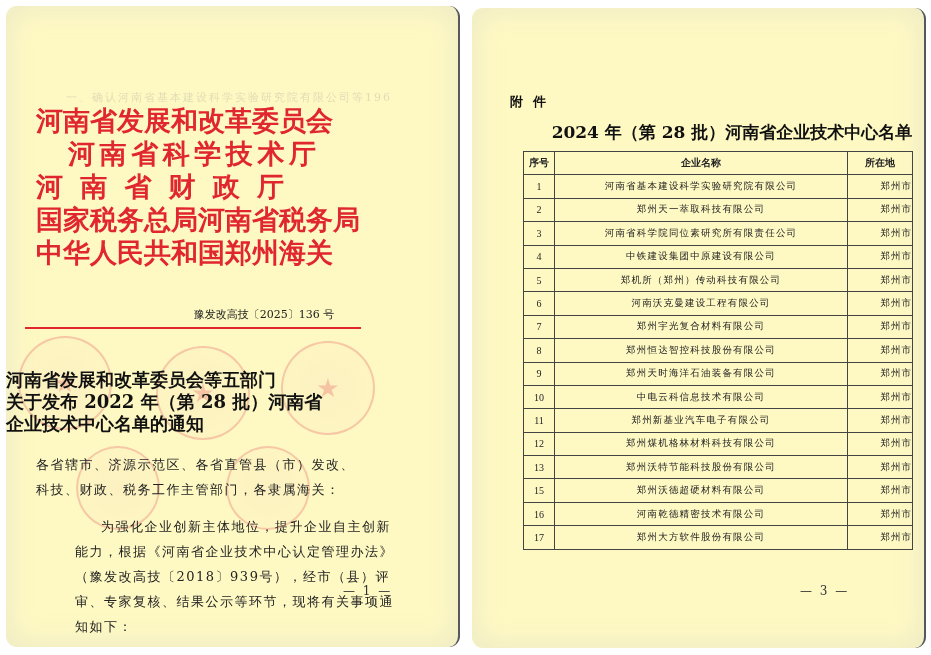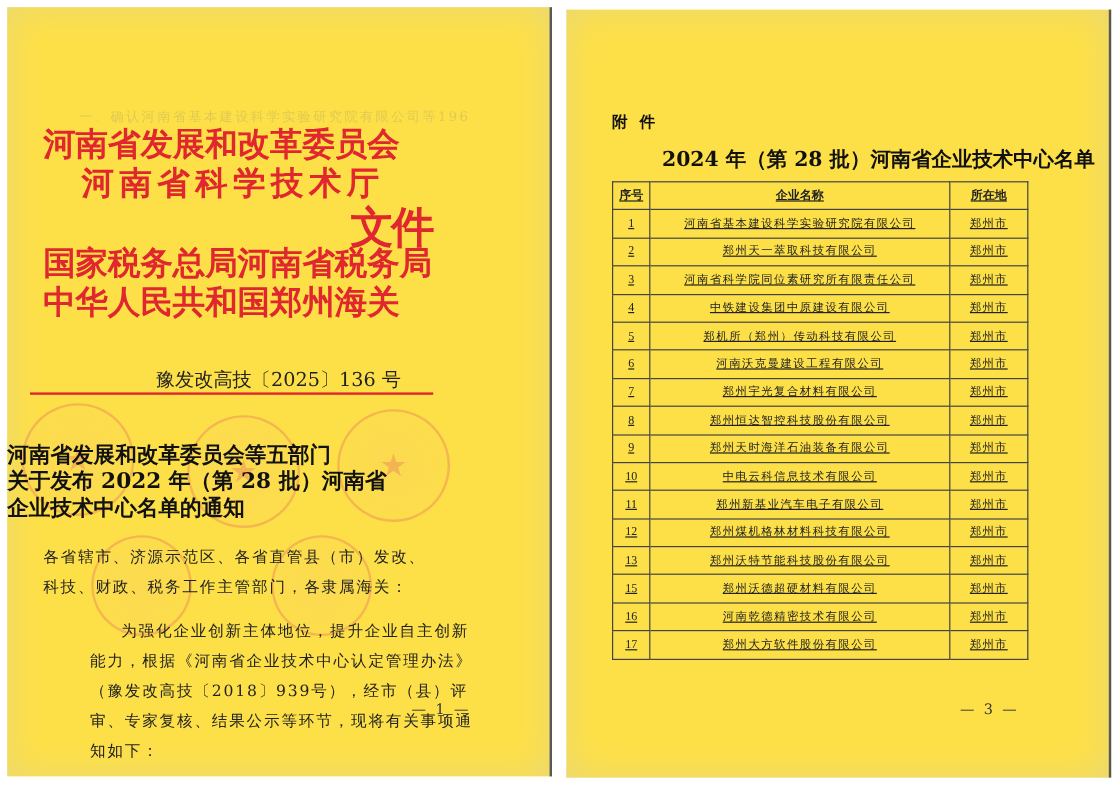--- a/index.html
+++ b/index.html
@@ -1,38 +1,39 @@
 <!DOCTYPE html>
 <html><head>
 <meta charset="utf-8">
 <style>
   html, body { margin: 0; padding: 0; }
   body {
     width: 931px; height: 655px; background: #ffffff; position: relative; overflow: hidden;
     font-family: "DejaVu Serif", "Liberation Serif", serif;
   }
   .page {
-    position: absolute; background: #fde047;
+    position: absolute; background: #fef9c3;
     box-shadow: inset 0 0 30px rgba(200,200,210,0.35);
+    border-radius: 11px;
   }
   #page-left { left: 6px; top: 6px; width: 452px; height: 641px; border-right: 2px solid #55595c; }
   #page-right { left: 472px; top: 8px; width: 452px; height: 640px; border-right: 2px solid #55595c; }
 
   .ghost { position: absolute; color: rgba(120,120,130,0.22); font-size: 11px; letter-spacing: 2px; white-space: nowrap; }
 
   .org-line {
     position: absolute; left: 30px; width: 248px; color: #e0262e; font-weight: bold;
     font-size: 27px; line-height: 30px; white-space: nowrap; text-align-last: justify; text-align: justify;
     font-family: "DejaVu Sans", "Liberation Sans", sans-serif;
   }
   .wenjian {
     position: absolute; left: 286px; top: 160px; color: #e0262e; font-size: 36px; font-weight: bold;
     font-family: "DejaVu Sans", "Liberation Sans", sans-serif; letter-spacing: -2px;
   }
-  .doc-number { position: absolute; left: 0; width: 452px; top: 301px; text-align: center; font-size: 16px; color: #222; }
+  .doc-number { position: absolute; left: 0; width: 516px; top: 301px; text-align: center; font-size: 11px; color: #222; }
   .red-rule { position: absolute; left: 19px; width: 336px; top: 321px; height: 2px; background: #e0262e; }
 
   .seal {
     position: absolute; border-radius: 50%; border: 2px solid rgba(225,80,90,0.28);
     background: radial-gradient(circle, rgba(240,170,175,0.10), rgba(240,170,175,0.02));
   }
   .seal .star { position: absolute; left: 50%; top: 50%; transform: translate(-50%,-50%); color: rgba(225,80,90,0.28); font-size: 26px; }
 
   .notice-title {
     position: absolute; left: 0; width: 400px; text-align: left; font-weight: bold; color: #111;
@@ -41,40 +42,40 @@
   .body-text {
     position: absolute; left: 30px; width: 330px; font-size: 13px; line-height: 25px; color: #222;
     letter-spacing: 1.5px;
   }
   .page-num { position: absolute; font-size: 12px; color: #333; letter-spacing: 2px; }
 
   .attach-label { position: absolute; left: 38px; top: 85px; font-size: 13px; font-weight: bold; color: #111; letter-spacing: 10px; font-family: "DejaVu Sans", "Liberation Sans", sans-serif; }
   .list-title { position: absolute; left: 0; width: 520px; top: 113px; text-align: center; font-size: 17px; color: #111; font-weight: bold; }
 
   table.list {
-    position: absolute; left: 38px; top: 143px; width: 347px; border-collapse: collapse;
-    border: 1.5px solid #333; font-size: 9.5px; color: #222; text-decoration: underline;
+    position: absolute; left: 51px; top: 143px; width: 390px; border-collapse: collapse;
+    border: 1.5px solid #333; font-size: 9.5px; color: #222;
   }
   table.list th, table.list td { border: 1px solid #444; height: 22.4px; padding: 0; text-align: center; }
   table.list th { font-weight: bold; font-family: "DejaVu Sans", "Liberation Sans", sans-serif; font-size: 10px; }
   table.list td.seq { width: 30px; font-family: "Liberation Serif", serif; font-size: 10px; }
   table.list td.name { letter-spacing: 1.2px; }
-  table.list td.loc { width: 64px; letter-spacing: 1px; }
+  table.list td.loc { width: 64px; letter-spacing: 1px; text-align: right; }
 </style>
 </head>
 <body>
 
 <div class="page" id="page-left">
   <div class="ghost" style="left:60px; top:84px;">一、确认河南省基本建设科学实验研究院有限公司等196</div>
 
   <div class="org-line" style="top:100px;">河南省发展和改革委员会</div>
   <div class="org-line" style="top:133px;margin-left:32px;">河南省科学技术厅</div>
+  <div class="org-line" style="top:166px;">河南省财政厅</div>
   <div class="org-line" style="top:199px;">国家税务总局河南省税务局</div>
   <div class="org-line" style="top:232px;">中华人民共和国郑州海关</div>
-  <div class="wenjian">文件</div>
 
   <div class="doc-number">豫发改高技〔2025〕136 号</div>
   <div class="red-rule"></div>
 
   <div class="seal" style="left:12px; top:330px; width:90px; height:90px;">
       <span class="star">★</span>
     </div>
   <div class="seal" style="left:150px; top:340px; width:90px; height:90px;">
       <span class="star">★</span>
     </div>

